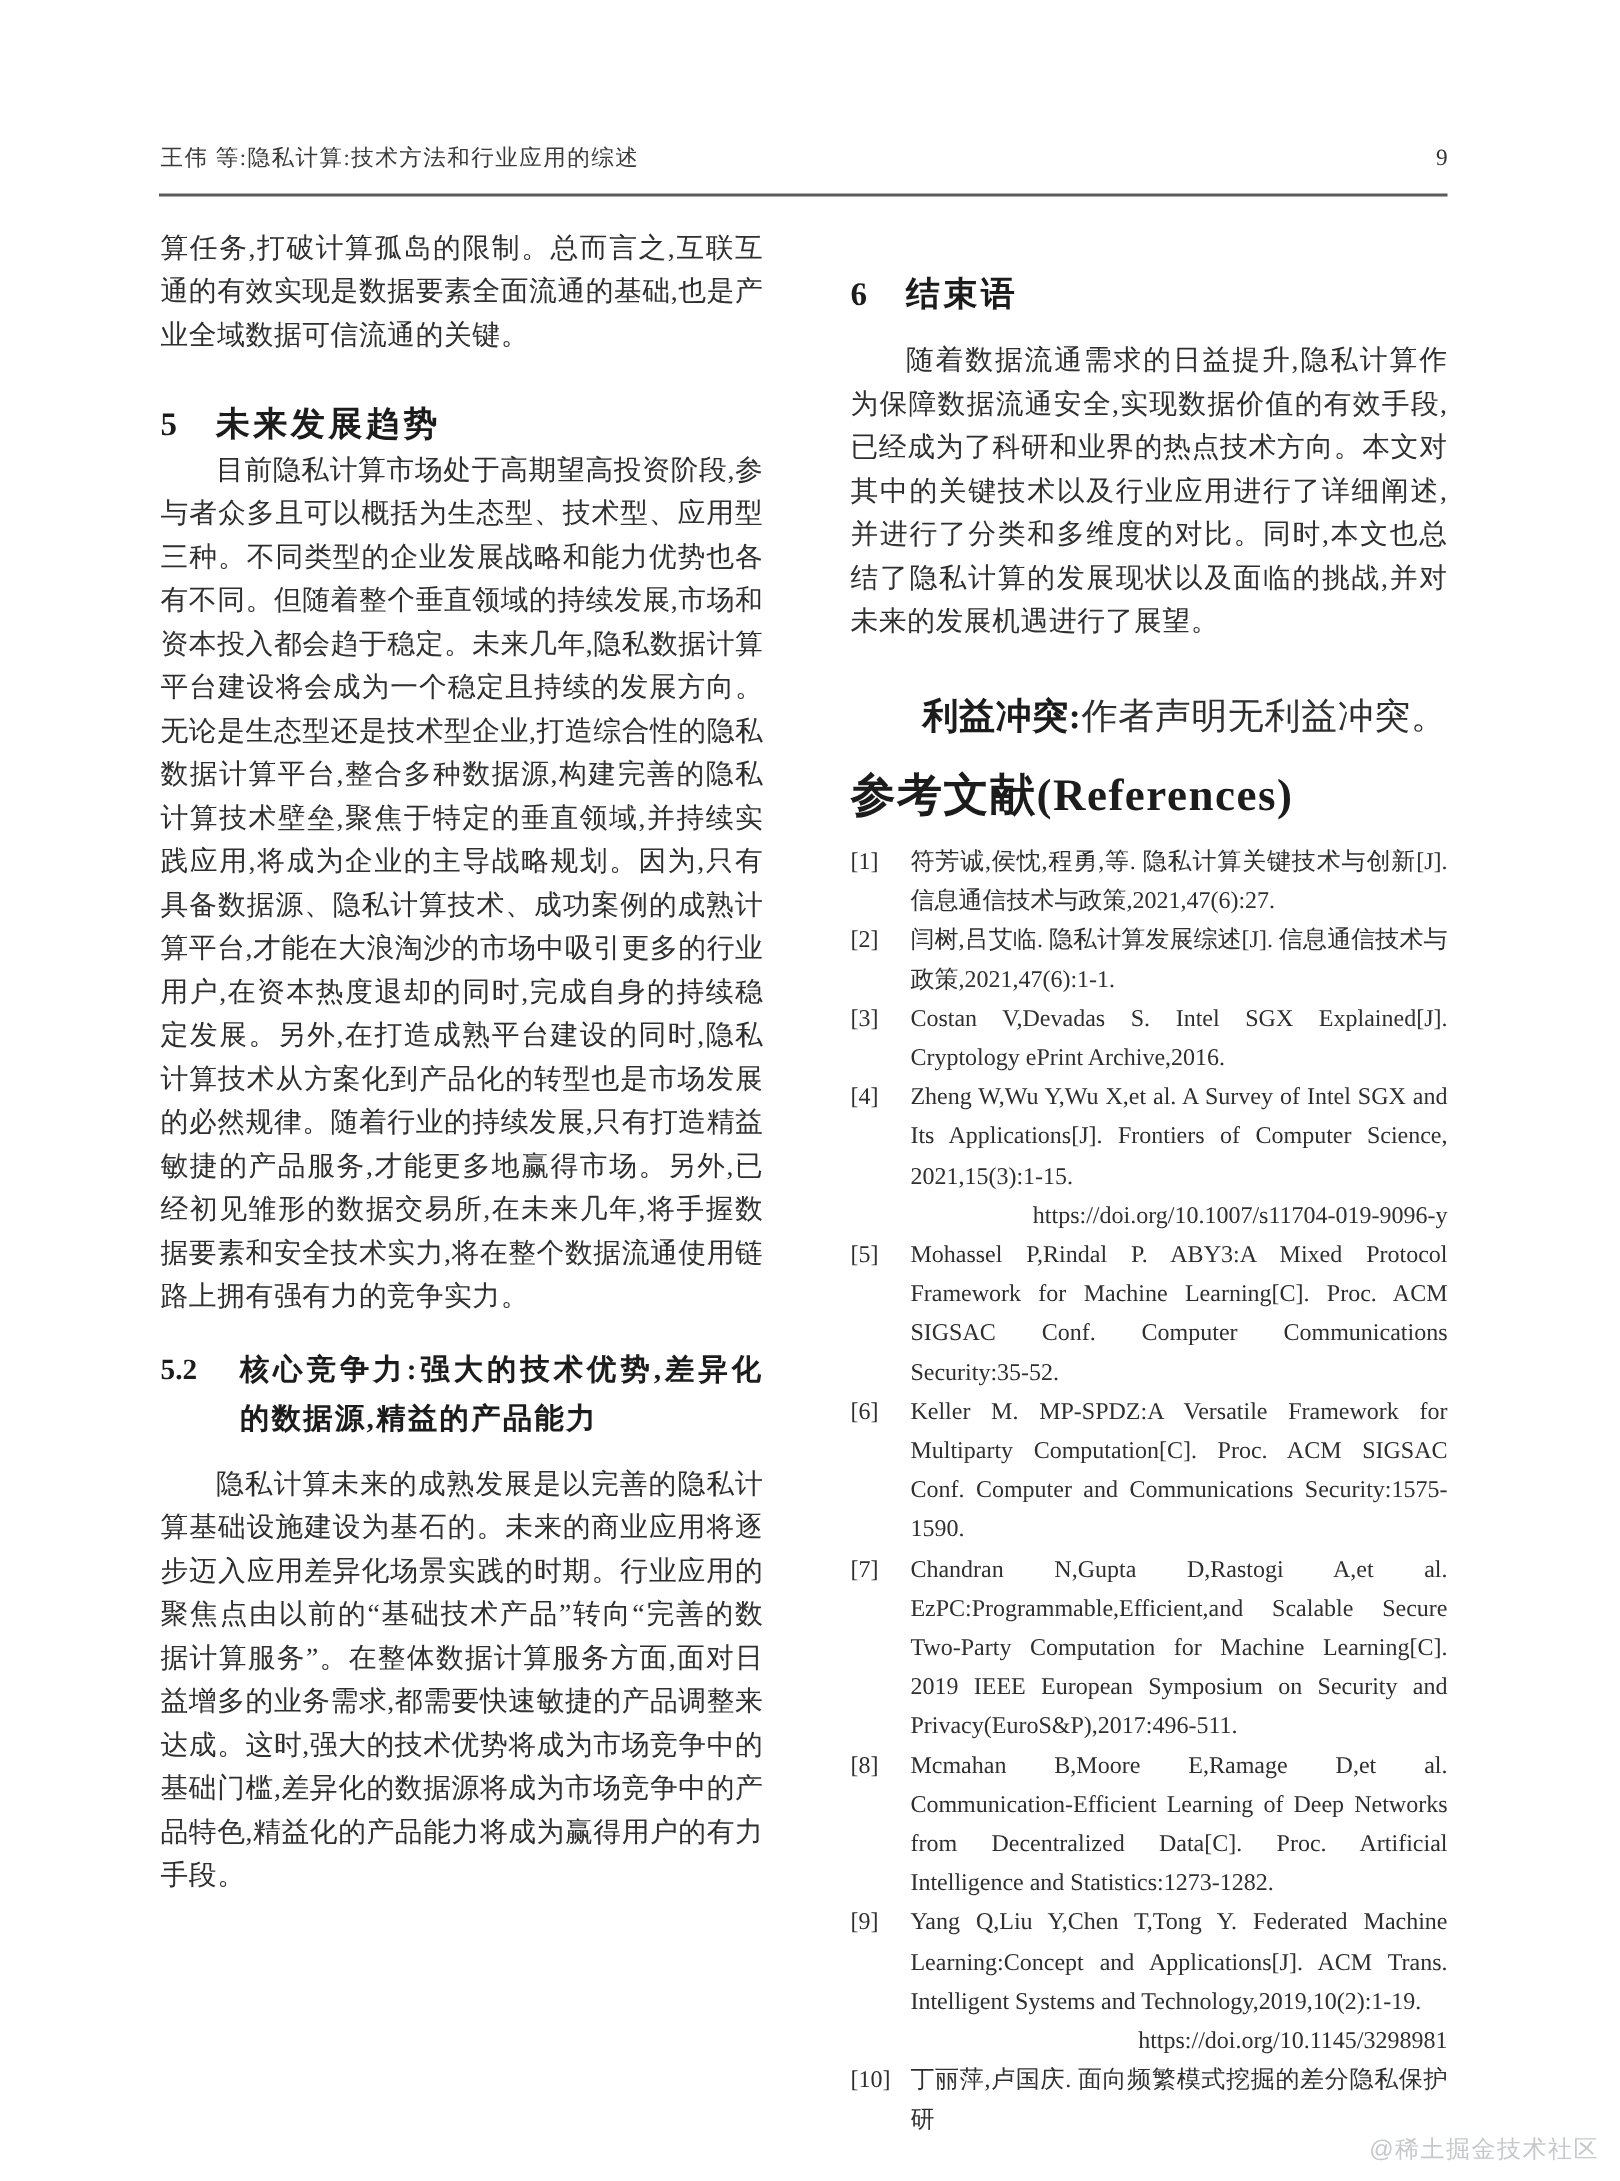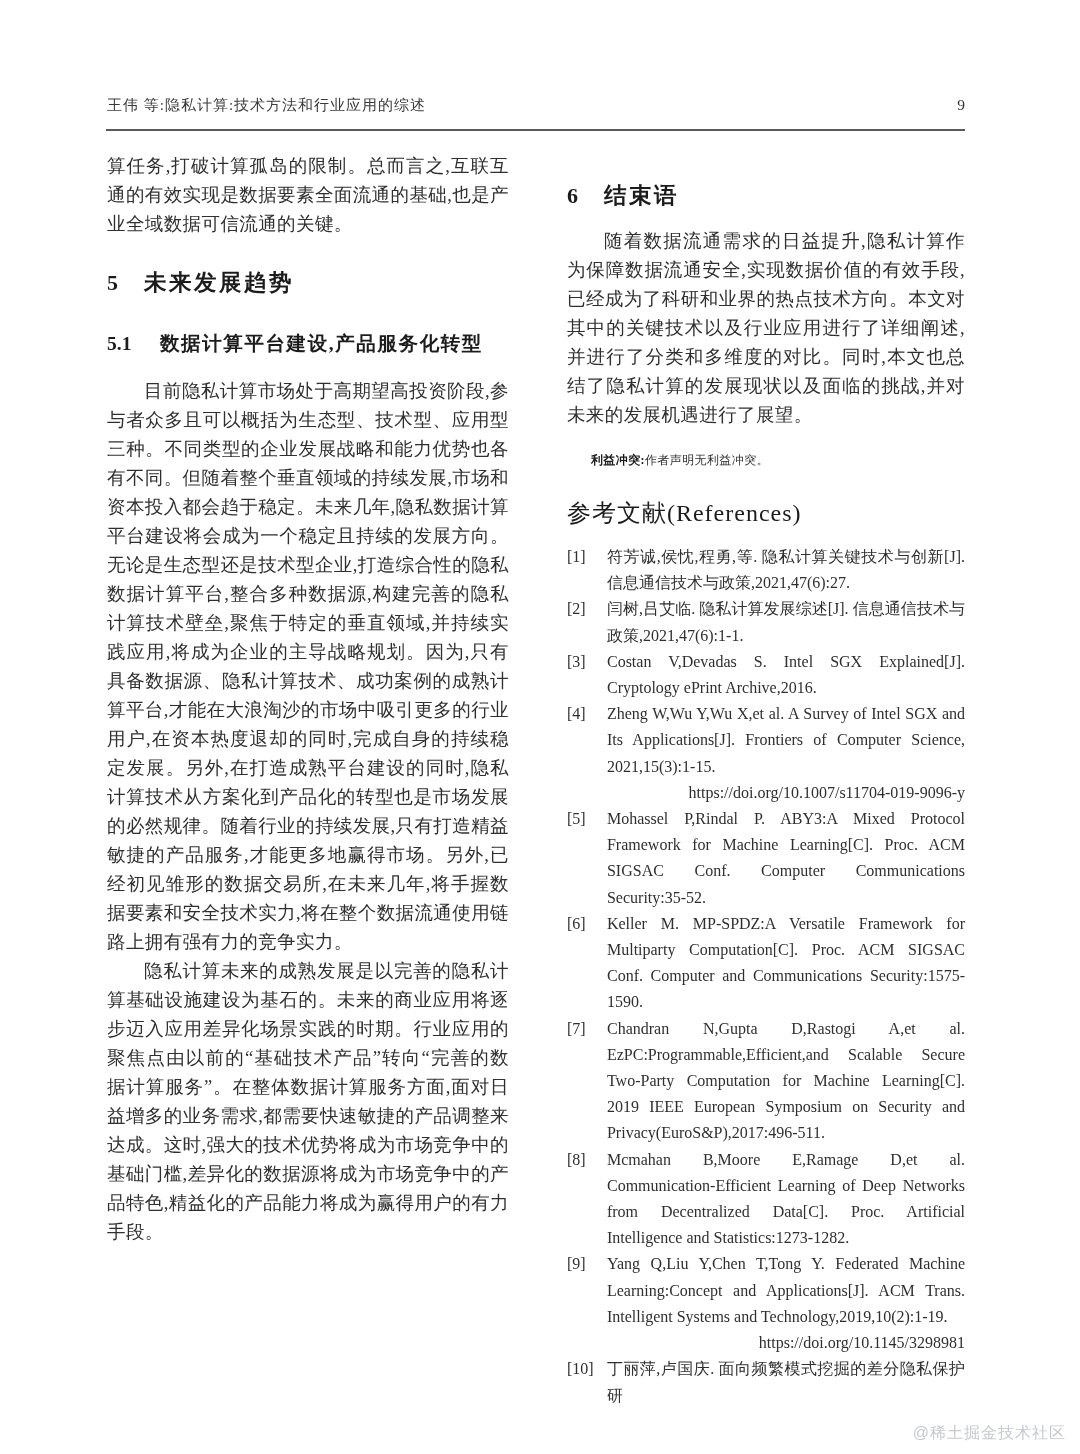--- a/index.html
+++ b/index.html
@@ -106,34 +106,34 @@
   .mt-cont { margin-top: 2px; }
   .mt-h2   { margin-top: 27px; }
   .mt-h3   { margin-top: 27px; margin-bottom: 17px; }
   .mt-h3b  { margin-top: 17px; margin-bottom: 13px; }
 
   
   .mt-h2-right { margin-top: 29px; }
   .mt-para6    { margin-top: 14px; }
 
   .conflict {
-    margin-top: 16px;
-    font-size: 12px;
+    margin-top: 34px;
+    font-size: 24px;
     line-height: 29px;
     text-indent: 2em;
     letter-spacing: 0.4px;
   }
   .conflict .conflict-label { font-weight: 700; color: #1c1c1c; }
 
   .refs-heading {
     margin-top: 21px;
     margin-bottom: 14px;
-    font-weight: 400;
+    font-weight: 700;
     color: #1c1c1c;
-    font-size: 24px;
+    font-size: 30px;
     line-height: 34px;
     letter-spacing: 1px;
   }
 
   
   .refs {
     list-style: none;
     font-size: 16px;
     line-height: 26.2px;
     color: #2f2f2f;
@@ -178,27 +178,27 @@
 
     <div class="col left">
 
       <p class="para mt-cont">算任务,打破计算孤岛的限制。总而言之,互联互通的有效实现是数据要素全面流通的基础,也是产业全域数据可信流通的关键。</p>
 
       <div class="h-sec mt-h2">
         <span class="sec-num">5</span>
         <span class="sec-title">未来发展趋势</span>
       </div>
 
-      <div class="h-sub mt-h3">
-        <span class="sub-num">5.1</span>
-        <span>数据计算平台建设,产品服务化转型</span>
+
+      <p class="para indent">目前隐私计算市场处于高期望高投资阶段,参与者众多且可以概括为生态型、技术型、应用型三种。不同类型的企业发展战略和能力优势也各有不同。但随着整个垂直领域的持续发展,市场和资本投入都会趋于稳定。未来几年,隐私数据计算平台建设将会成为一个稳定且持续的发展方向。无论是生态型还是技术型企业,打造综合性的隐私数据计算平台,整合多种数据源,构建完善的隐私计算技术壁垒,聚焦于特定的垂直领域,并持续实践应用,将成为企业的主导战略规划。因为,只有具备数据源、隐私计算技术、成功案例的成熟计算平台,才能在大浪淘沙的市场中吸引更多的行业用户,在资本热度退却的同时,完成自身的持续稳定发展。另外,在打造成熟平台建设的同时,隐私计算技术从方案化到产品化的转型也是市场发展的必然规律。随着行业的持续发展,只有打造精益敏捷的产品服务,才能更多地赢得市场。另外,已经初见雏形的数据交易所,在未来几年,将手握数据要素和安全技术实力,将在整个数据流通使用链路上拥有强有力的竞争实力。</p>
+
+      <div class="h-sub mt-h3b">
+        <span class="sub-num">5.2</span>
+        <span>核心竞争力:强大的技术优势,差异化的数据源,精益的产品能力</span>
       </div>
-
-      <p class="para indent">目前隐私计算市场处于高期望高投资阶段,参与者众多且可以概括为生态型、技术型、应用型三种。不同类型的企业发展战略和能力优势也各有不同。但随着整个垂直领域的持续发展,市场和资本投入都会趋于稳定。未来几年,隐私数据计算平台建设将会成为一个稳定且持续的发展方向。无论是生态型还是技术型企业,打造综合性的隐私数据计算平台,整合多种数据源,构建完善的隐私计算技术壁垒,聚焦于特定的垂直领域,并持续实践应用,将成为企业的主导战略规划。因为,只有具备数据源、隐私计算技术、成功案例的成熟计算平台,才能在大浪淘沙的市场中吸引更多的行业用户,在资本热度退却的同时,完成自身的持续稳定发展。另外,在打造成熟平台建设的同时,隐私计算技术从方案化到产品化的转型也是市场发展的必然规律。随着行业的持续发展,只有打造精益敏捷的产品服务,才能更多地赢得市场。另外,已经初见雏形的数据交易所,在未来几年,将手握数据要素和安全技术实力,将在整个数据流通使用链路上拥有强有力的竞争实力。</p>
-
 
       <p class="para indent">隐私计算未来的成熟发展是以完善的隐私计算基础设施建设为基石的。未来的商业应用将逐步迈入应用差异化场景实践的时期。行业应用的聚焦点由以前的“基础技术产品”转向“完善的数据计算服务”。在整体数据计算服务方面,面对日益增多的业务需求,都需要快速敏捷的产品调整来达成。这时,强大的技术优势将成为市场竞争中的基础门槛,差异化的数据源将成为市场竞争中的产品特色,精益化的产品能力将成为赢得用户的有力手段。</p>
     </div>
 
     <div class="col right">
 
       <div class="h-sec mt-h2-right">
         <span class="sec-num">6</span>
         <span class="sec-title">结束语</span>
       </div>

